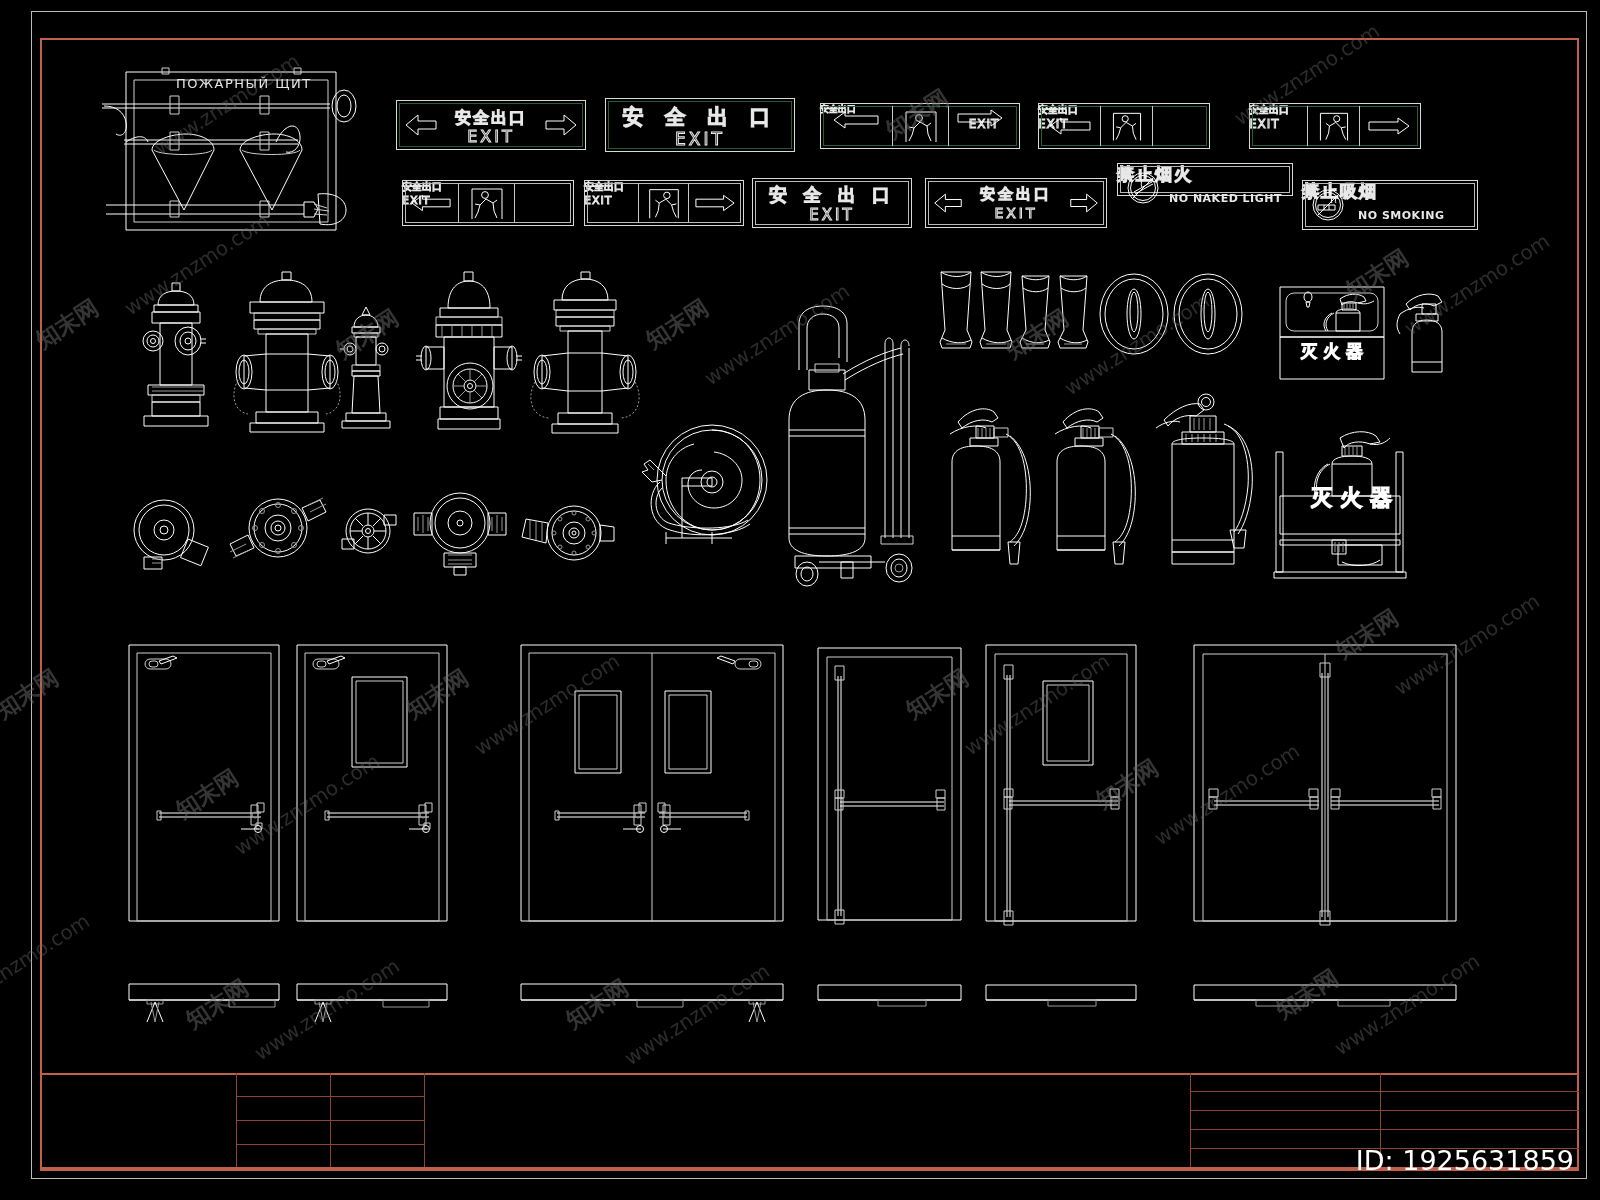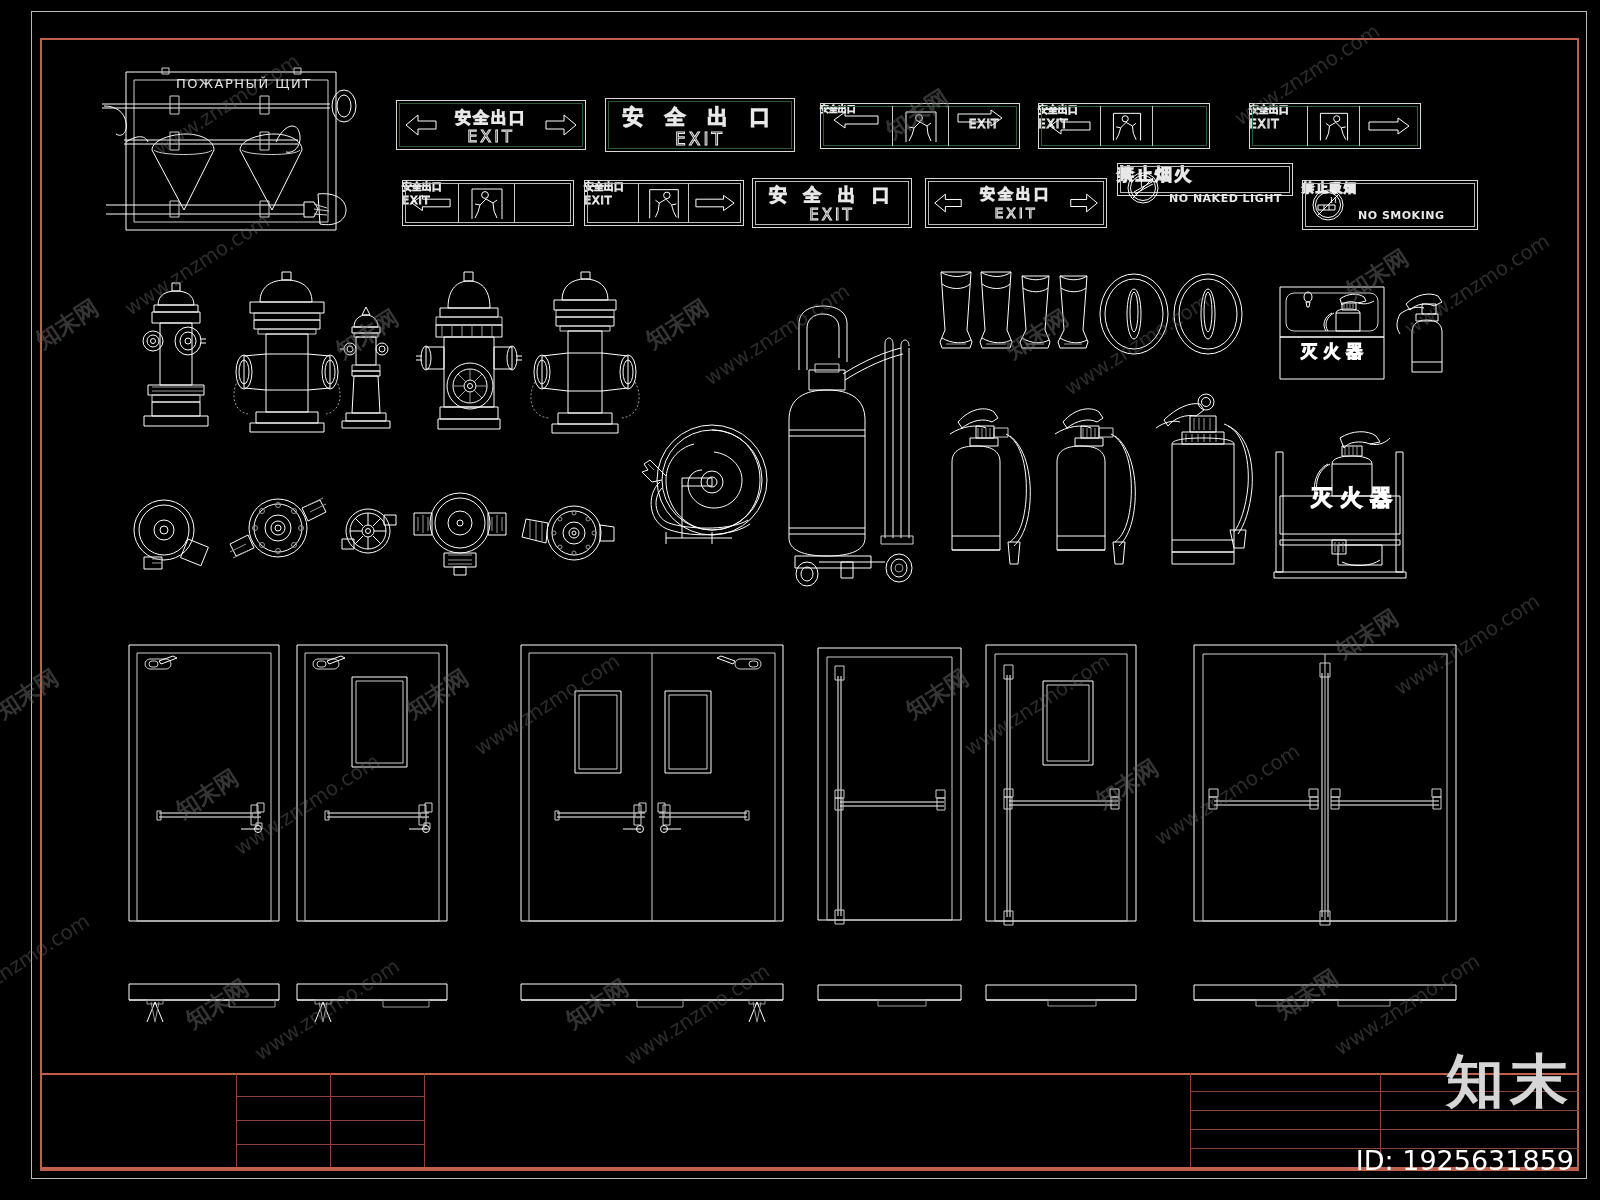--- a/index.html
+++ b/index.html
@@ -250,21 +250,21 @@
     <svg class="cad" style="left:9px;top:8px;" width="34" height="34" viewBox="0 0 34 34">
       <circle class="l" cx="17" cy="17" r="15"></circle>
       <circle class="l" cx="17" cy="17" r="12.5"></circle>
       <line class="l" x1="6.5" y1="27.5" x2="27.5" y2="6.5"></line>
       <rect class="l" x="7" y="17" width="17" height="5"></rect>
       <line class="l" x1="13" y1="17" x2="13" y2="22"></line>
       <line class="l" x1="18" y1="17" x2="18" y2="22"></line>
       <path class="l" d="M20 9 C 22 11 19 13 21 15"></path>
       <path class="l" d="M24 9 C 26 11 23 13 25 15"></path>
     </svg>
-    <div class="cn" style="left:52px;top:4px;font-size:12px;letter-spacing:2px;-webkit-text-stroke-width:1.2px;">禁止吸烟</div>
+    <div class="cn" style="left:52px;top:4px;font-size:17px;letter-spacing:2px;-webkit-text-stroke-width:1.2px;">禁止吸烟</div>
     <div class="en en-solid" style="position:absolute;left:56px;top:29px;font-size:11px;letter-spacing:.5px;">NO SMOKING</div>
   </div>
 
   <div class="cad" style="left:126px;top:283px;">
     <svg width="100" height="152" viewBox="0 0 100 152">
       <rect class="l" x="46" y="0" width="8" height="8"></rect>
       <path class="l" d="M32 22 C 32 12 40 8 50 8 C 60 8 68 12 68 22 Z"></path>
       <rect class="l" x="28" y="22" width="44" height="7"></rect>
       <rect class="l" x="26" y="29" width="48" height="11"></rect>
       <rect class="l" x="34" y="40" width="32" height="62"></rect>
@@ -907,21 +907,20 @@
     <div class="tb-line-thin" style="left:236px;top:1096px;width:188px;height:1px;"></div>
     <div class="tb-line-thin" style="left:236px;top:1120px;width:188px;height:1px;"></div>
     <div class="tb-line-thin" style="left:236px;top:1144px;width:188px;height:1px;"></div>
 
     <div class="tb-line-thin" style="left:1190px;top:1091px;width:389px;height:1px;"></div>
     <div class="tb-line-thin" style="left:1190px;top:1110px;width:389px;height:1px;"></div>
     <div class="tb-line-thin" style="left:1190px;top:1129px;width:389px;height:1px;"></div>
     <div class="tb-line-thin" style="left:1190px;top:1148px;width:389px;height:1px;"></div>
   </div>
 
-  <div class="brand">知末</div>
   <div class="brand-id">ID: 1925631859</div>
 
   <div class="wm-layer">
     <div class="wm wm-cn" style="left:30px;top:330px;">知末网</div>
     <div class="wm" style="left:120px;top:300px;">www.znzmo.com</div>
     <div class="wm wm-cn" style="left:-10px;top:700px;">知末网</div>
     <div class="wm" style="left:-60px;top:1000px;">www.znzmo.com</div>
     <div class="wm wm-cn" style="left:180px;top:1010px;">知末网</div>
     <div class="wm" style="left:250px;top:1045px;">www.znzmo.com</div>
     <div class="wm wm-cn" style="left:330px;top:340px;">知末网</div>

